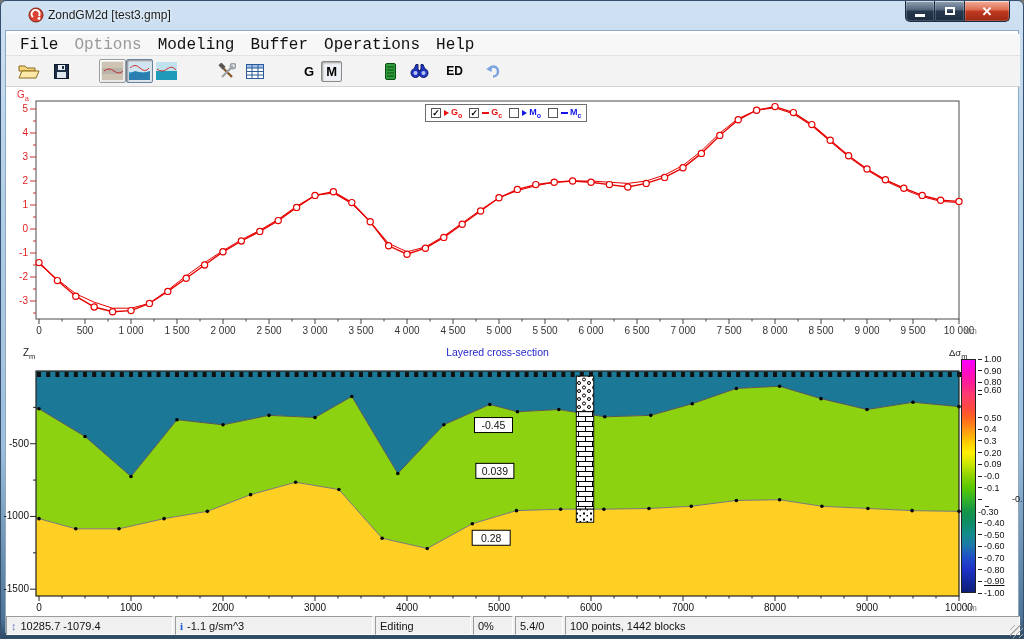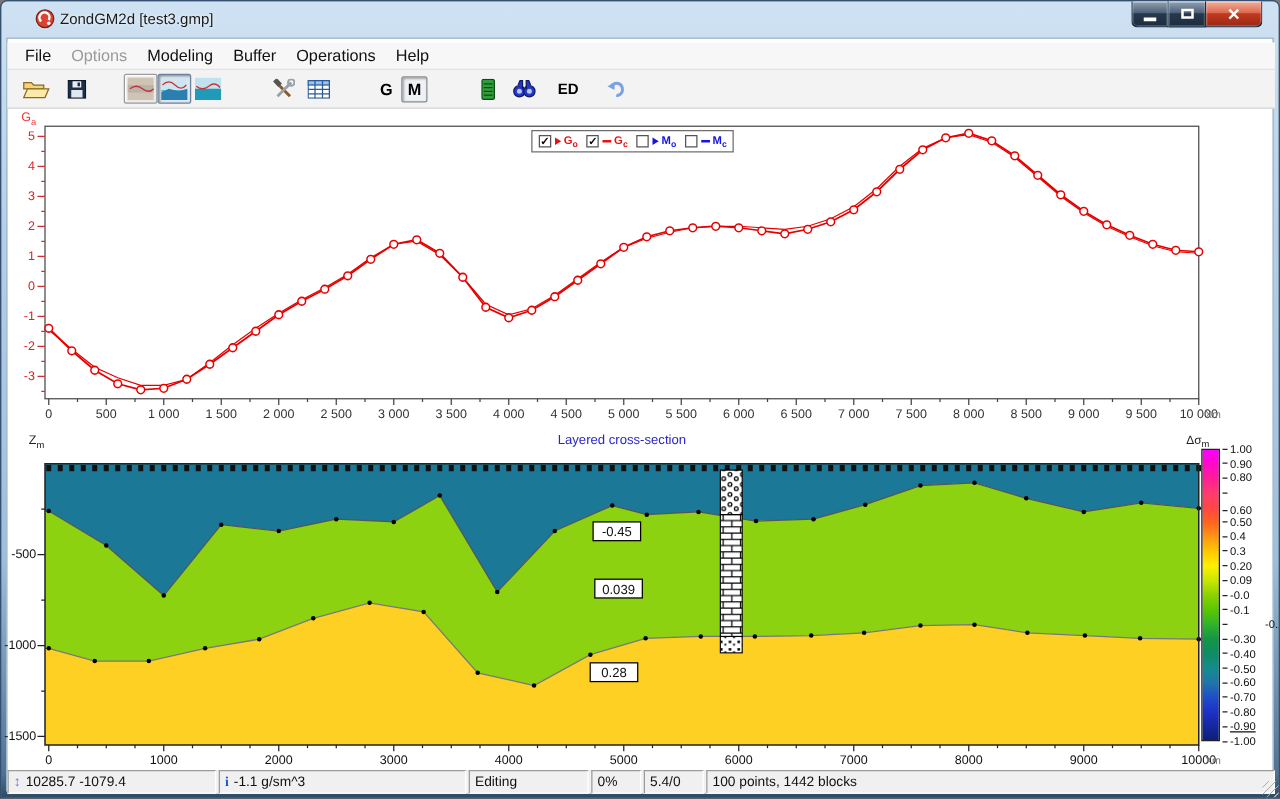--- a/index.html
+++ b/index.html
@@ -13,21 +13,21 @@
   .capgroup{position:absolute;top:0;right:13px;display:flex;}
   .cap{height:21px;border:1px solid #1c2c40;border-top:none;display:flex;align-items:center;justify-content:center;box-shadow:inset 0 1px 0 rgba(255,255,255,.5),inset 0 0 0 1px rgba(255,255,255,.18);}
   .cap.minb{width:30px;border-radius:0 0 0 5px;background:linear-gradient(#93a3b5 0%,#51637a 45%,#28394e 50%,#1c2d42 100%);}
   .cap.maxb{width:29px;border-left:none;border-right:none;background:linear-gradient(#93a3b5 0%,#51637a 45%,#28394e 50%,#1c2d42 100%);}
   .cap.closeb{width:46px;border-radius:0 0 5px 0;background:linear-gradient(#f3b09b 0%,#dc6a50 45%,#c23a22 50%,#9a2813 100%);}
   .glyph-min{width:10px;height:3px;background:#fff;margin-top:9px;}
   .glyph-max{width:10px;height:8px;border:2px solid #fff;}
   .glyph-x{color:#fff;font-size:13px;font-weight:bold;line-height:1;}
   #client{position:absolute;left:4px;top:29px;right:4px;bottom:5px;background:#fff;border:1px solid #8fa9c0;}
   #menubar{position:absolute;left:5px;top:33px;width:1014px;height:22px;background:#f7f7f7;border-bottom:1px solid #e2e2e2;display:flex;align-items:center;padding-left:6px;}
-  .menu-item{font-size:13px;color:#111;padding:3px 8px;}
+  .menu-item{font-size:16px;color:#111;padding:3px 8px;font-family:Liberation Mono, monospace;}
   .menu-item.disabled{color:#9a9a9a;}
   #toolbar{position:absolute;left:5px;top:55px;width:1014px;height:31px;background:#f3f3f3;border-bottom:1px solid #d3d3d3;display:flex;align-items:center;}
   .tbtn{display:flex;align-items:center;justify-content:center;}
   .imgbtn{width:27px;height:24px;border:1px solid #9a9a9a;border-radius:2px;background:#e9e9e9;box-shadow:inset 1px 1px 0 #fff;padding:2px;}
   .imgbtn.pressed{background:#dfe7ee;box-shadow:inset 1px 1px 2px #8a8a8a;border-color:#6a84a0;}
   .imgbtn.flat{border-color:transparent;background:transparent;box-shadow:none;}
   .mini{width:100%;height:100%;}
   .toollabel{font-weight:bold;font-size:13px;}
   .mbtn{width:21px;height:21px;border:1px solid #8a8a8a;border-radius:2px;background:#eef2f7;box-shadow:inset 1px 1px 2px #9a9a9a;display:flex;align-items:center;justify-content:center;}
   
@@ -598,21 +598,21 @@
         <span>0.90</span>
       </div>
       <div class="cb-lab" style="top: 18.4px;">
         <span class="cb-tick"></span>
         <span>0.80</span>
       </div>
       <div class="cb-lab" style="top: 30.1px; gap: 40px;">
         <span class="cb-tick"></span>
         <span>0.70</span>
       </div>
-      <div class="cb-lab" style="top: 44px; align-items: center;">
+      <div class="cb-lab" style="top: 26px; align-items: center;">
         <span class="cb-tick"></span>
         <span>0.60</span>
       </div>
       <div class="cb-lab" style="top: 53.5px;">
         <span class="cb-tick"></span>
         <span>0.50</span>
       </div>
       <div class="cb-lab" style="top: 65.2px;">
         <span class="cb-tick"></span>
         <span>0.4</span>
@@ -634,21 +634,21 @@
         <span>-0.0</span>
       </div>
       <div class="cb-lab" style="top: 123.7px;">
         <span class="cb-tick"></span>
         <span>-0.1</span>
       </div>
       <div class="cb-lab" style="top: 135.4px; gap: 28px;">
         <span class="cb-tick"></span>
         <span>-0.2</span>
       </div>
-      <div class="cb-lab" style="top: 147.1px;">
+      <div class="cb-lab" style="top: 147.1px; flex-direction: column;">
         <span class="cb-tick"></span>
         <span>-0.30</span>
       </div>
       <div class="cb-lab" style="top: 158.8px;">
         <span class="cb-tick"></span>
         <span>-0.40</span>
       </div>
       <div class="cb-lab" style="top: 170.5px;">
         <span class="cb-tick"></span>
         <span>-0.50</span>

